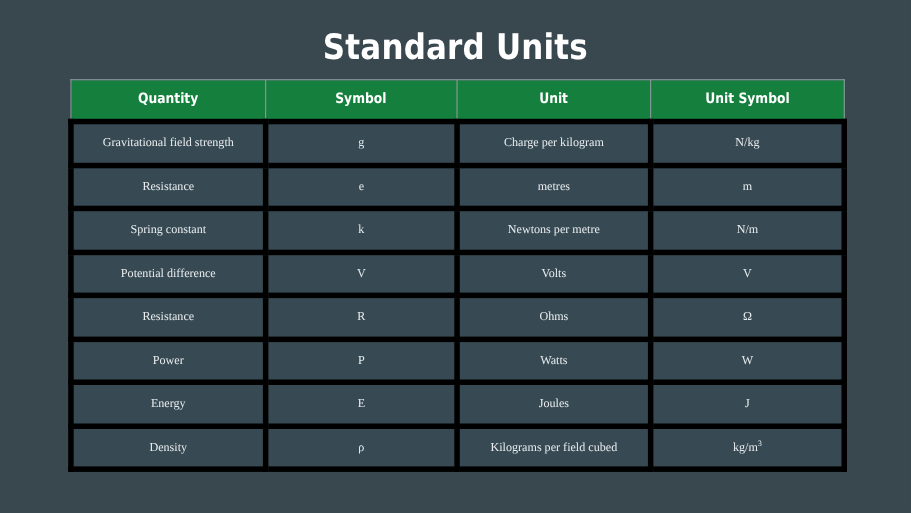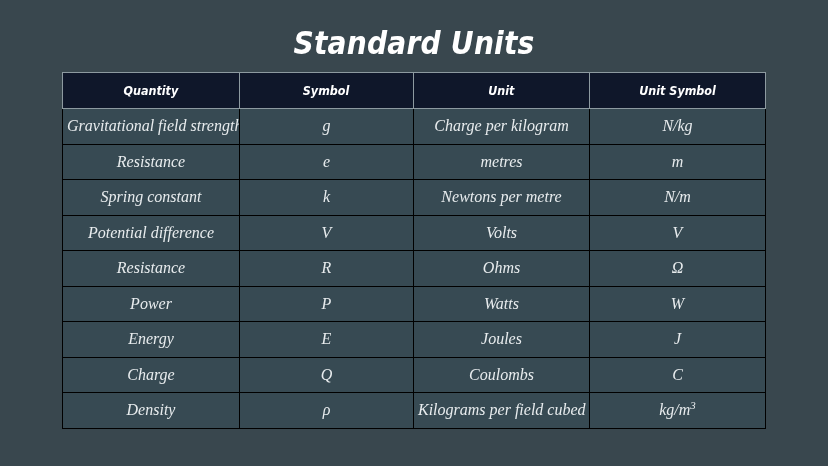--- a/index.html
+++ b/index.html
@@ -11,21 +11,20 @@
     height: 466px;
     background: #39474e;
     font-family: "Liberation Sans", sans-serif;
     overflow: hidden;
   }
   .slide {
     position: relative;
     width: 816px;
     height: 466px;
     box-sizing: border-box;
-    font-style: italic;
   }
   .slide-title {
     position: absolute;
     top: 24px;
     left: 0;
     width: 828px;
     text-align: center;
     color: #ffffff;
     font-family: "DejaVu Sans", sans-serif;
     font-weight: bold;
@@ -45,46 +44,46 @@
     border-collapse: collapse;
     width: 703px;
     table-layout: fixed;
   }
   table.units-table col.c1 { width: 177px; }
   table.units-table col.c2 { width: 174px; }
   table.units-table col.c3 { width: 176px; }
   table.units-table col.c4 { width: 176px; }
 
   table.units-table thead th {
-    background: #0f172a;
+    background: #15803d;
     color: #ffffff;
     font-family: "DejaVu Sans", sans-serif;
     font-weight: bold;
     font-size: 13px;
     height: 35px;
     padding: 0;
     text-align: center;
     vertical-align: middle;
     border: 1px solid #8d9aa0;
     transform: none;
   }
   table.units-table thead th span.hdr {
     display: inline-block;
     transform: scaleX(0.86);
   }
   table.units-table tbody td {
     background: #374a53;
     color: #e8ecee;
     font-family: "Liberation Serif", serif;
-    font-size: 16px;
+    font-size: 11px;
     height: 34.5px;
     padding: 0 4px;
     text-align: center;
     vertical-align: middle;
-    border: 1px solid #000000;
+    border: 5px solid #000000;
     white-space: nowrap;
     overflow: hidden;
   }
   sup.sup3 {
     font-size: 0.68em;
     vertical-align: super;
     line-height: 0;
   }
 </style>
 </head>
@@ -147,26 +146,20 @@
           <td>Watts</td>
           <td>W</td>
         </tr>
         <tr>
           <td>Energy</td>
           <td>E</td>
           <td>Joules</td>
           <td>J</td>
         </tr>
         <tr>
-          <td>Charge</td>
-          <td>Q</td>
-          <td>Coulombs</td>
-          <td>C</td>
-        </tr>
-        <tr>
           <td>Density</td>
           <td>ρ</td>
           <td>Kilograms per field cubed</td>
           <td><span>kg/m</span><sup class="sup3">3</sup></td>
         </tr>
       </tbody>
     </table>
   </div>
 
 </div>

